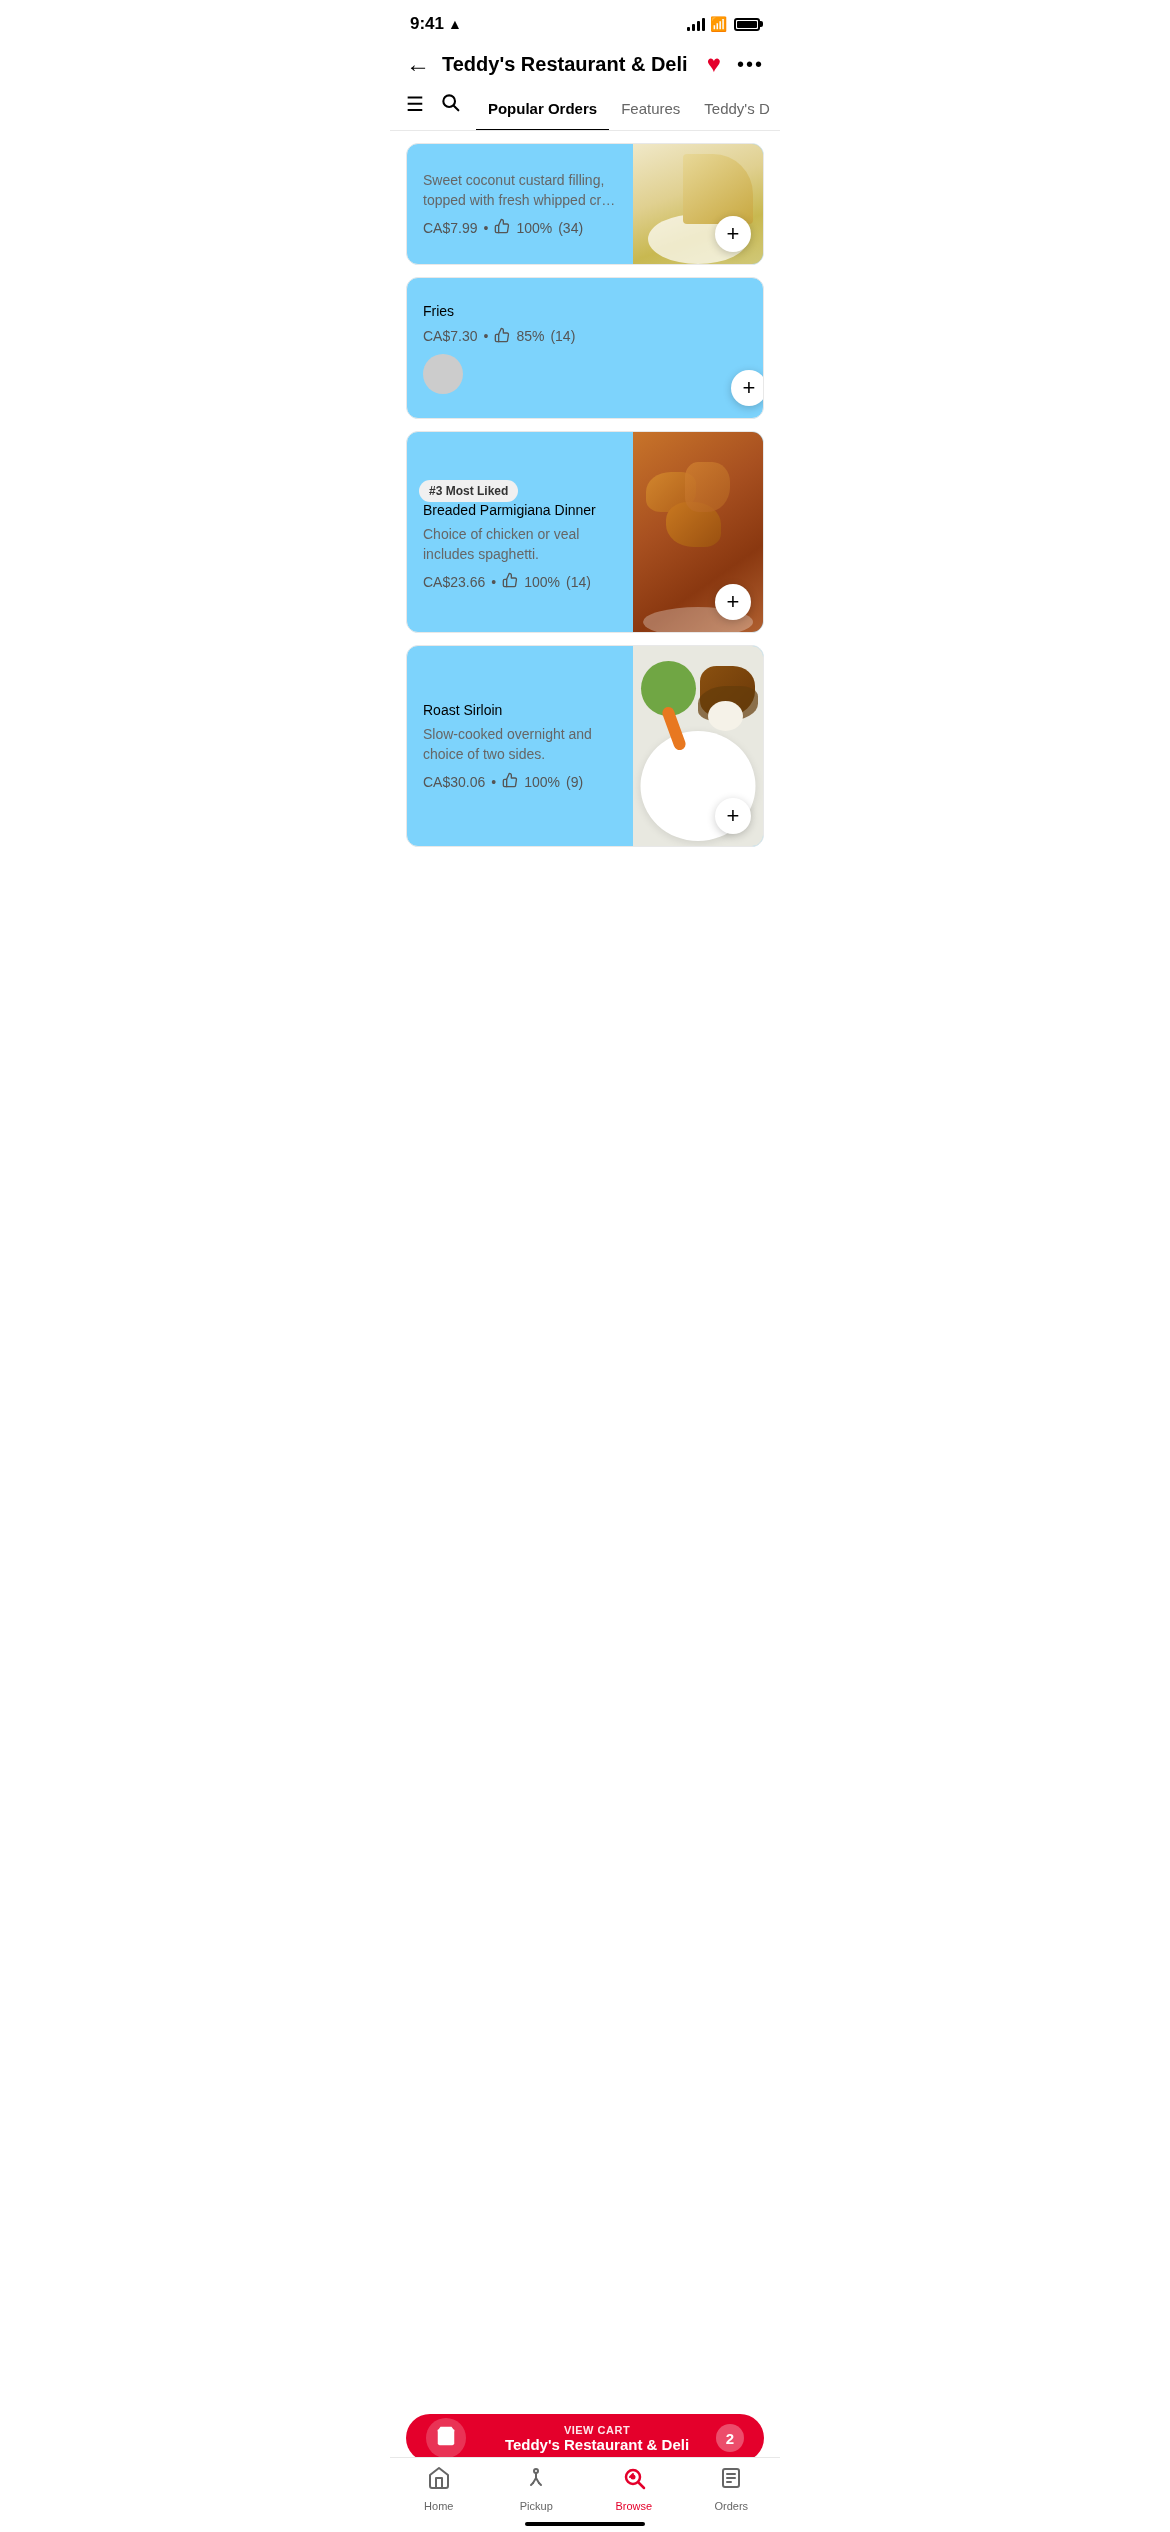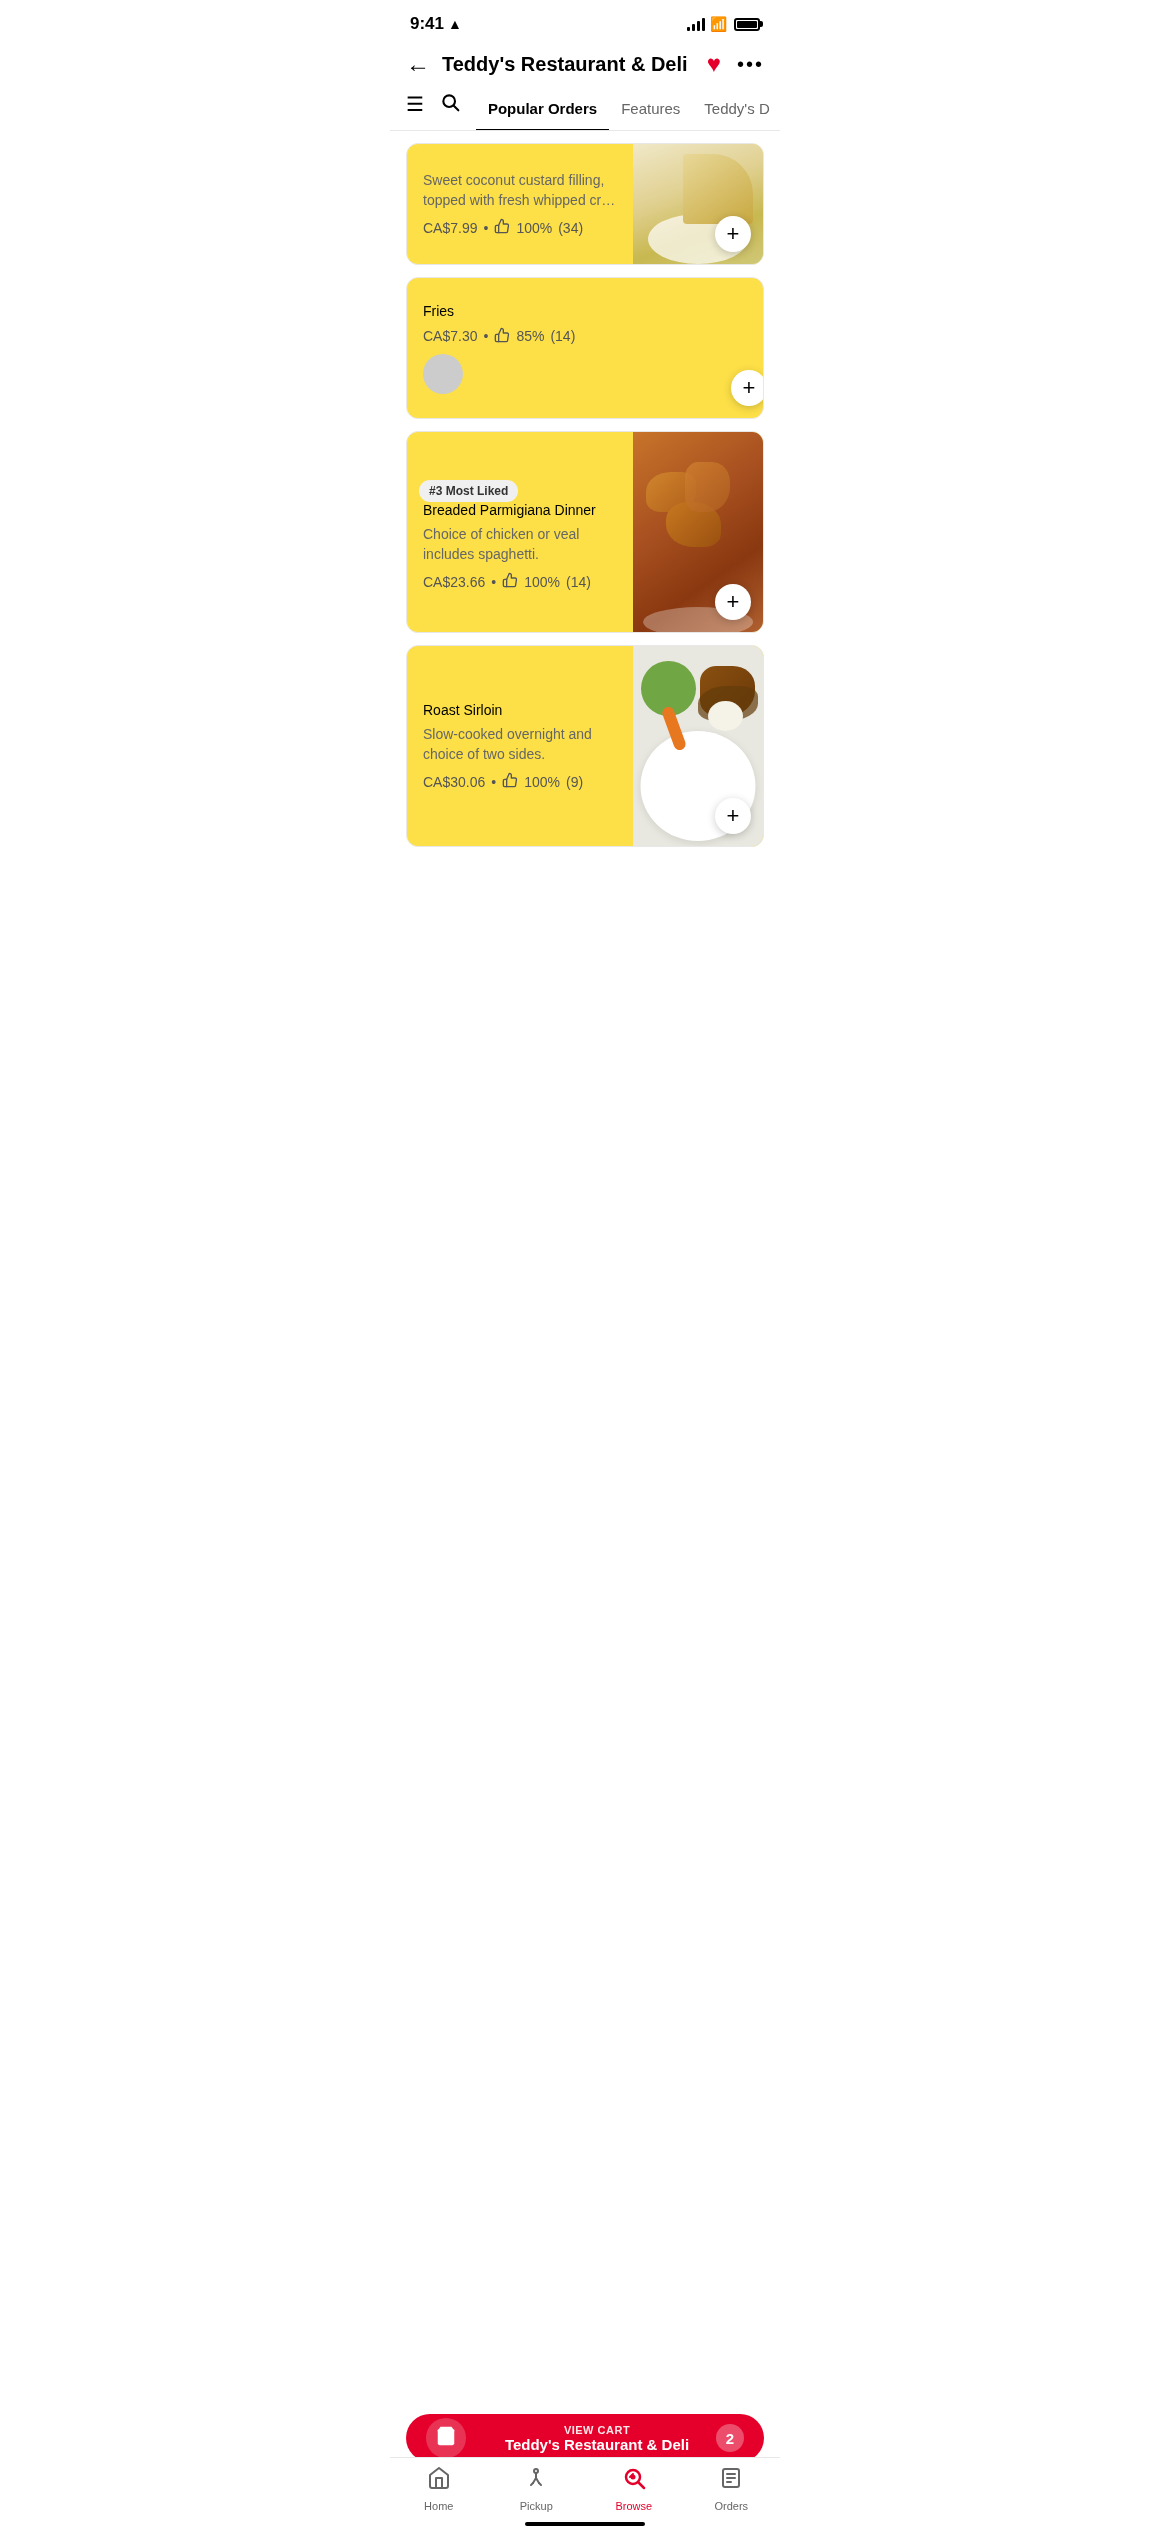--- a/index.html
+++ b/index.html
@@ -155,21 +155,21 @@
     }
 
     
     .content {
       padding: 0 16px;
       padding-bottom: 120px;
     }
 
     
     .item-card {
-      background: #fde047;
+      background: #7dd3fc;
       border-radius: 12px;
       border: 1px solid #e8e8e8;
       margin-bottom: 12px;
       overflow: hidden;
       position: relative;
     }
     .item-card-inner {
       display: flex;
       align-items: stretch;
       min-height: 120px;

